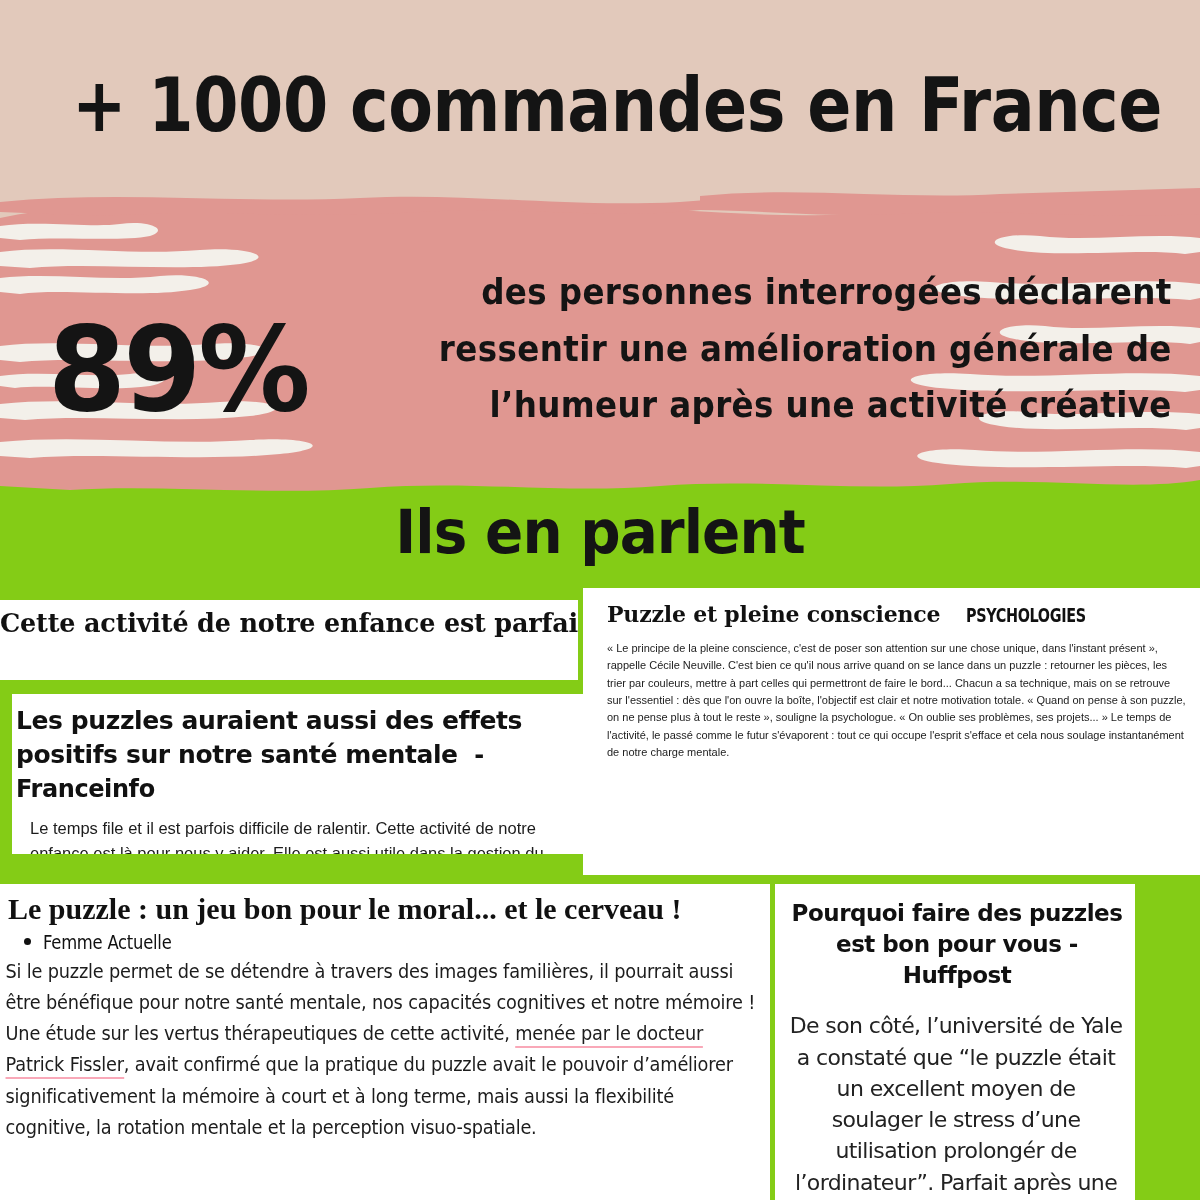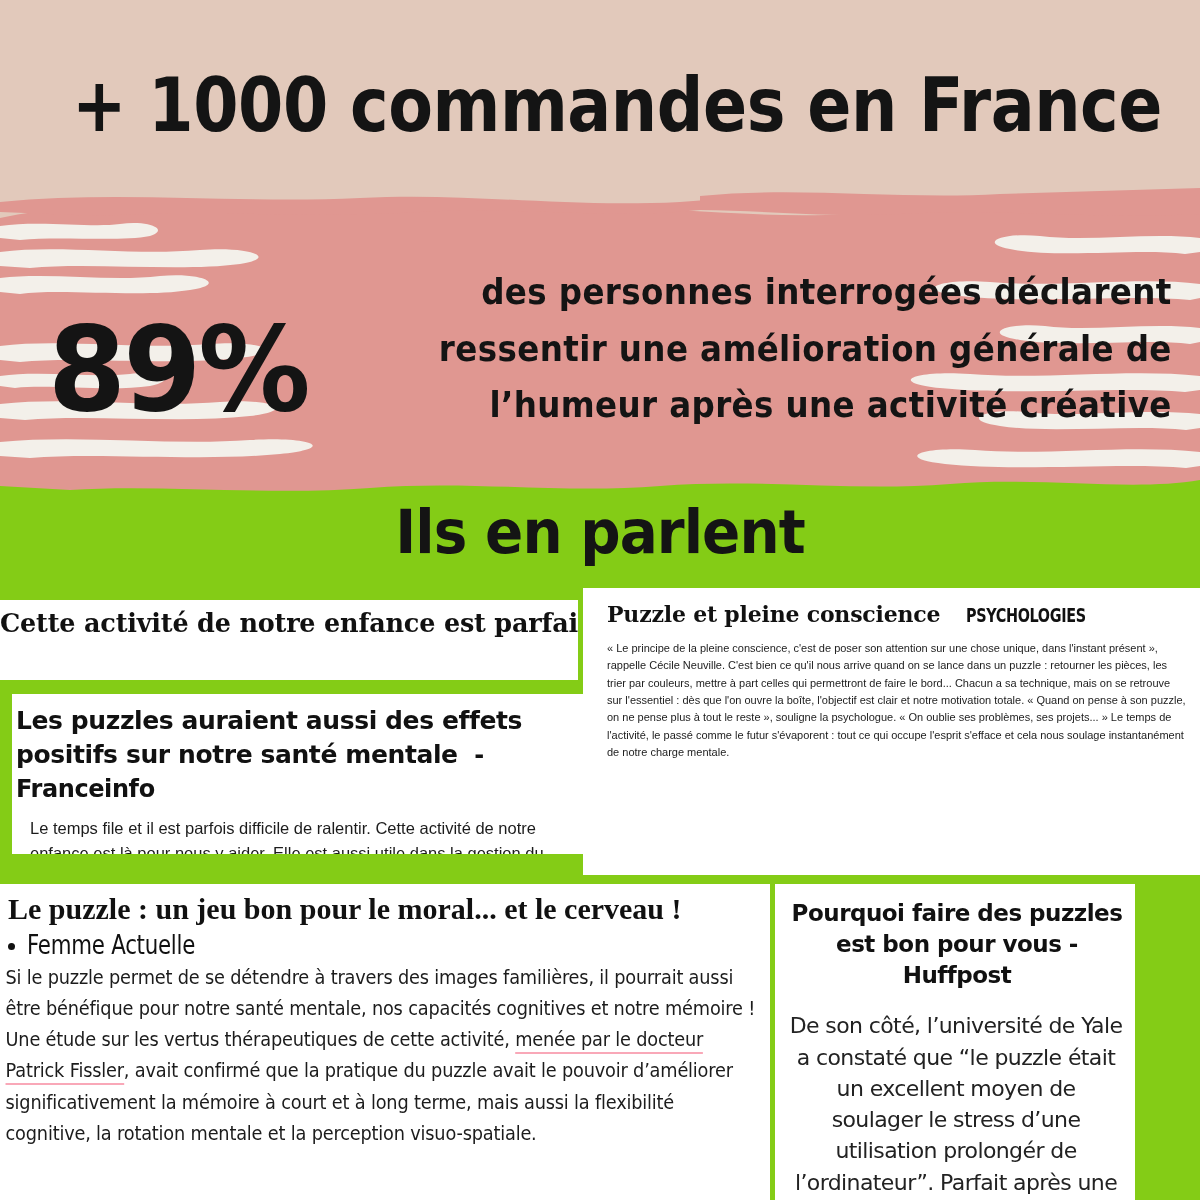--- a/index.html
+++ b/index.html
@@ -185,25 +185,25 @@
   .c4 h2 {
     margin: 0;
     padding: 8px 0 0 8px;
     font-family: "Liberation Serif", serif;
     font-weight: bold;
     font-size: 30px;
     line-height: 1.12;
     color: #111;
   }
   .byline {
-    margin: 4px 0 0 0;
+    margin: 4px 0 0 16px;
     padding: 0 0 0 8px;
     font-family: "DejaVu Sans", sans-serif;
     font-weight: normal;
-    font-size: 26px;
+    font-size: 20px;
     color: #111;
     letter-spacing: -0.3px;
   }
   .byline .dot {
     display: inline-block;
     width: 7px; height: 7px;
     border-radius: 50%;
     background: #111;
     vertical-align: 4px;
     margin-right: 12px;

